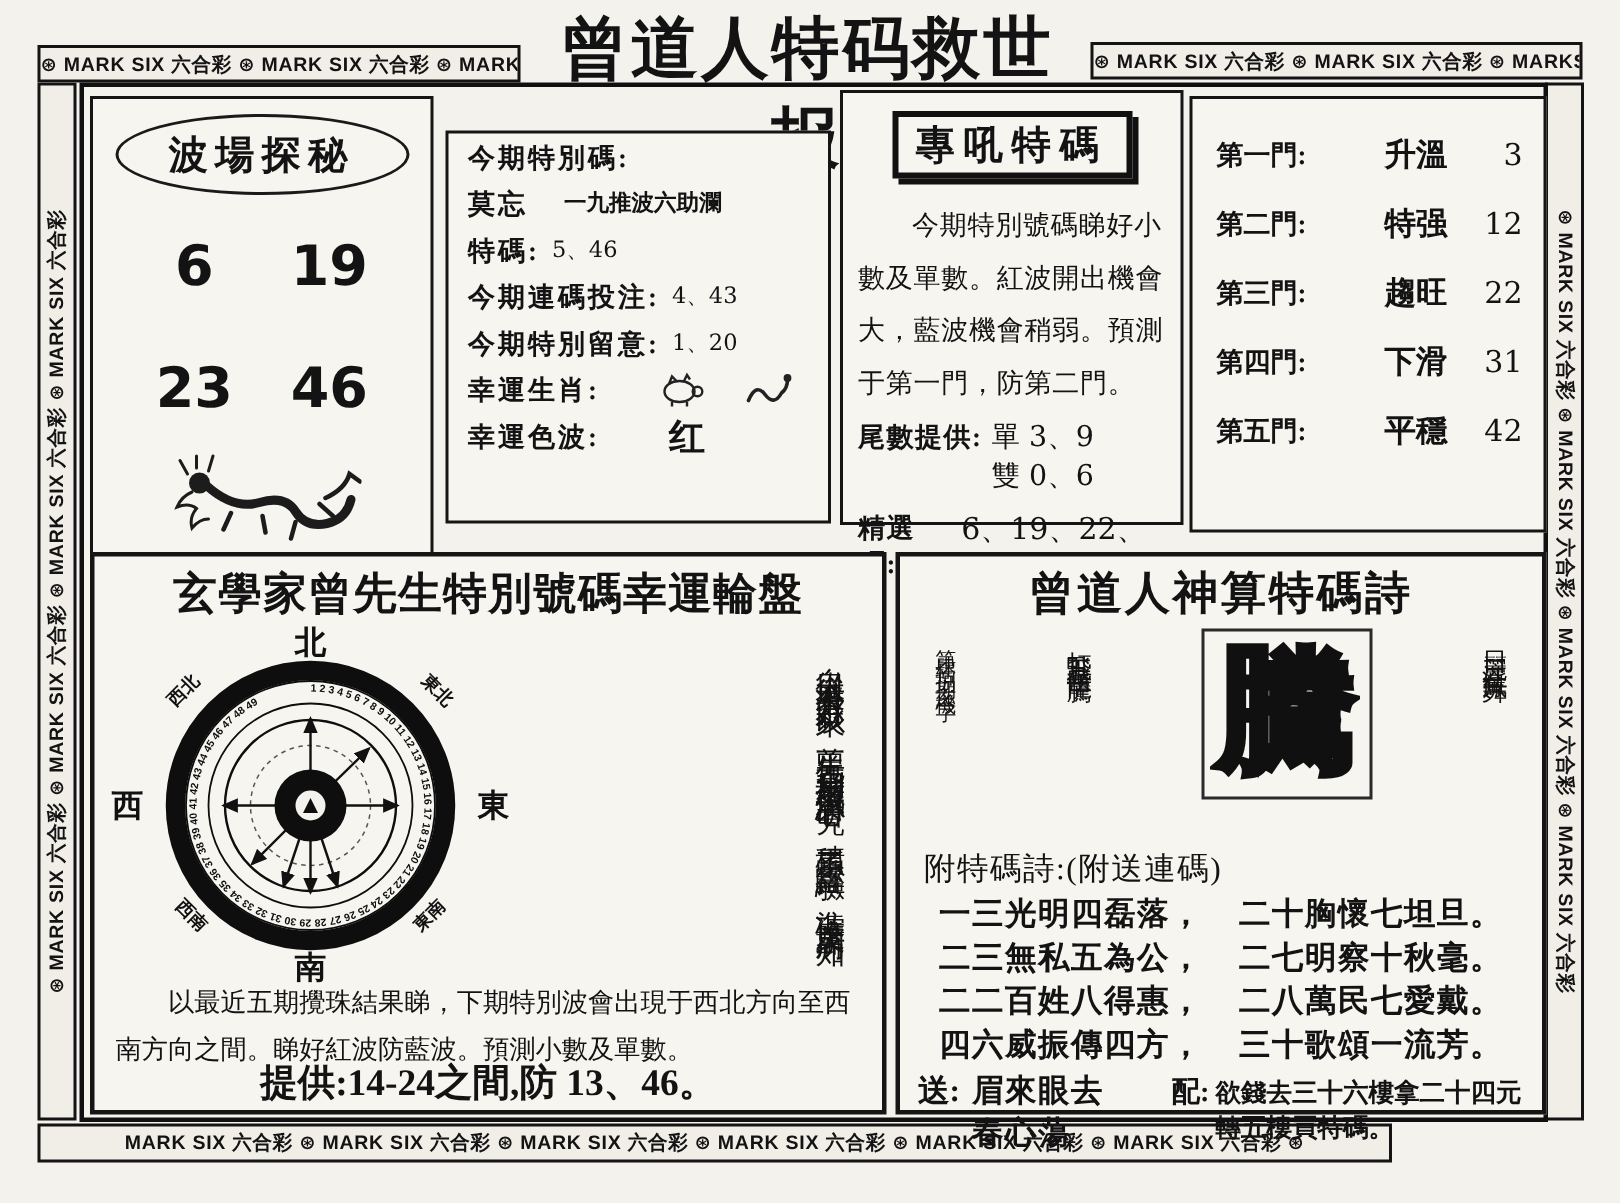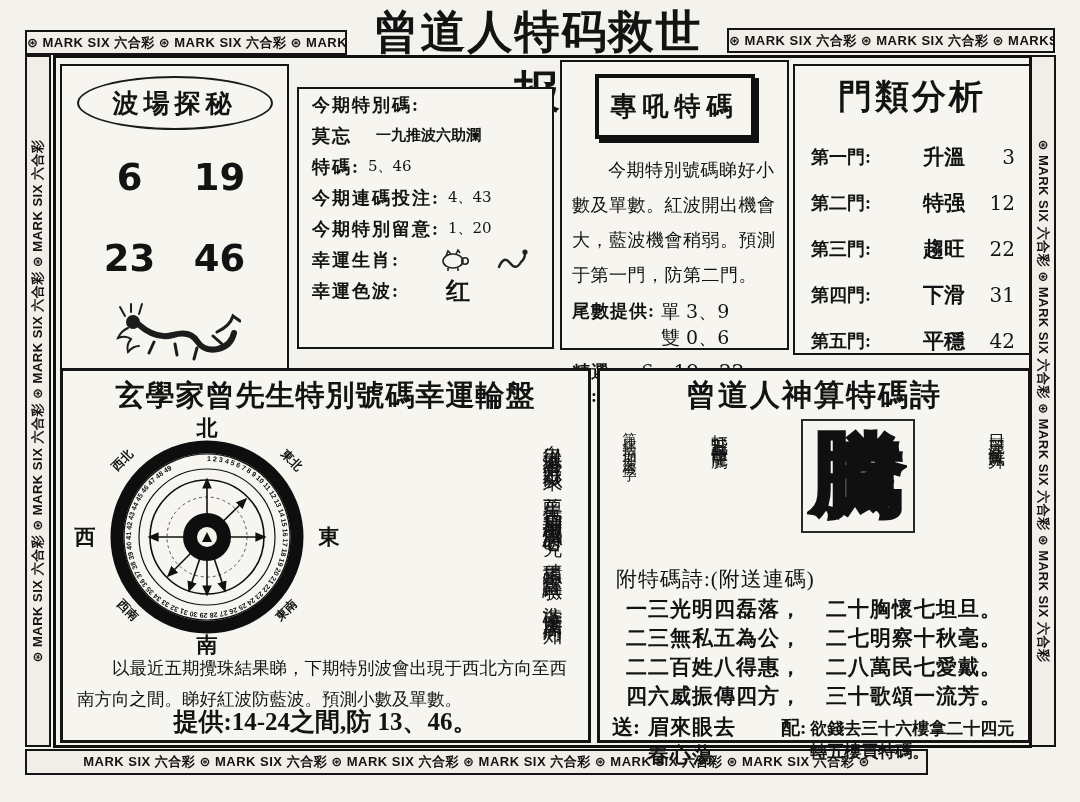--- a/index.html
+++ b/index.html
@@ -37,21 +37,21 @@
   .box-b h2 { text-align:center; font-size:29px; font-weight:900; letter-spacing:2px; margin:6px 0 8px;
               font-family:"Liberation Serif","DejaVu Serif",serif; }
   .r-row { display:flex; align-items:center; padding-left:13px; height:31px; }
   .r-label { font-weight:bold; font-size:18px; letter-spacing:2px; font-family:"Liberation Serif","DejaVu Serif",serif; }
   .r-value { font-size:15px; margin-left:8px; font-family:"DejaVu Serif",serif; }
   .r-value.big { font-size:24px; font-weight:bold; margin-left:46px; }
   .zodiac { display:flex; gap:26px; margin-left:40px; }
 
   
   .box-c { left:560px; top:60px; width:229px; height:290px; }
-  .c-header { width:fit-content; margin:12px auto 0; padding:11px 12px; border:4px solid #111;
+  .c-header { width:fit-content; margin:12px auto 0; padding:1px 12px; border:4px solid #111;
               box-shadow:4px 4px 0 0 #111; font-size:26px; font-weight:900; letter-spacing:6px;
               font-family:"Liberation Serif","DejaVu Serif",serif; background:#f7f5f0; }
   .c-par { margin:14px 10px 0; font-size:18px; line-height:1.95; text-indent:2em; letter-spacing:.5px;
            font-family:"Liberation Serif","DejaVu Serif",serif; }
   .c-tail { display:flex; margin:6px 0 0 10px; }
   .c-tail-label, .c-sel-label { font-weight:900; font-size:18px; letter-spacing:1px;
            font-family:"Liberation Serif","DejaVu Serif",serif; }
   .c-tail-vals { font-size:19px; font-family:"DejaVu Serif",serif; margin-left:6px; line-height:1.35; }
   .c-sel { display:flex; align-items:center; margin:8px 0 0 10px; }
   .c-sel-val { font-size:20px; font-family:"DejaVu Serif",serif; margin-left:6px; }
@@ -190,21 +190,20 @@
         <div>雙 0、6</div>
       </span>
     </div>
     <div class="c-sel">
       <span class="c-sel-label">精選碼:</span>
       <span class="c-sel-val">6、19、22、23</span>
     </div>
   </div>
 
   <div class="box box-d">
-    <h2>門類分析</h2>
     <div class="d-rows">
       <div class="d-row">
         <span class="d-label">第一門:</span>
         <span class="d-status">升溫</span>
         <span class="d-num">3</span>
       </div>
       <div class="d-row">
         <span class="d-label">第二門:</span>
         <span class="d-status">特强</span>
         <span class="d-num">12</span>

